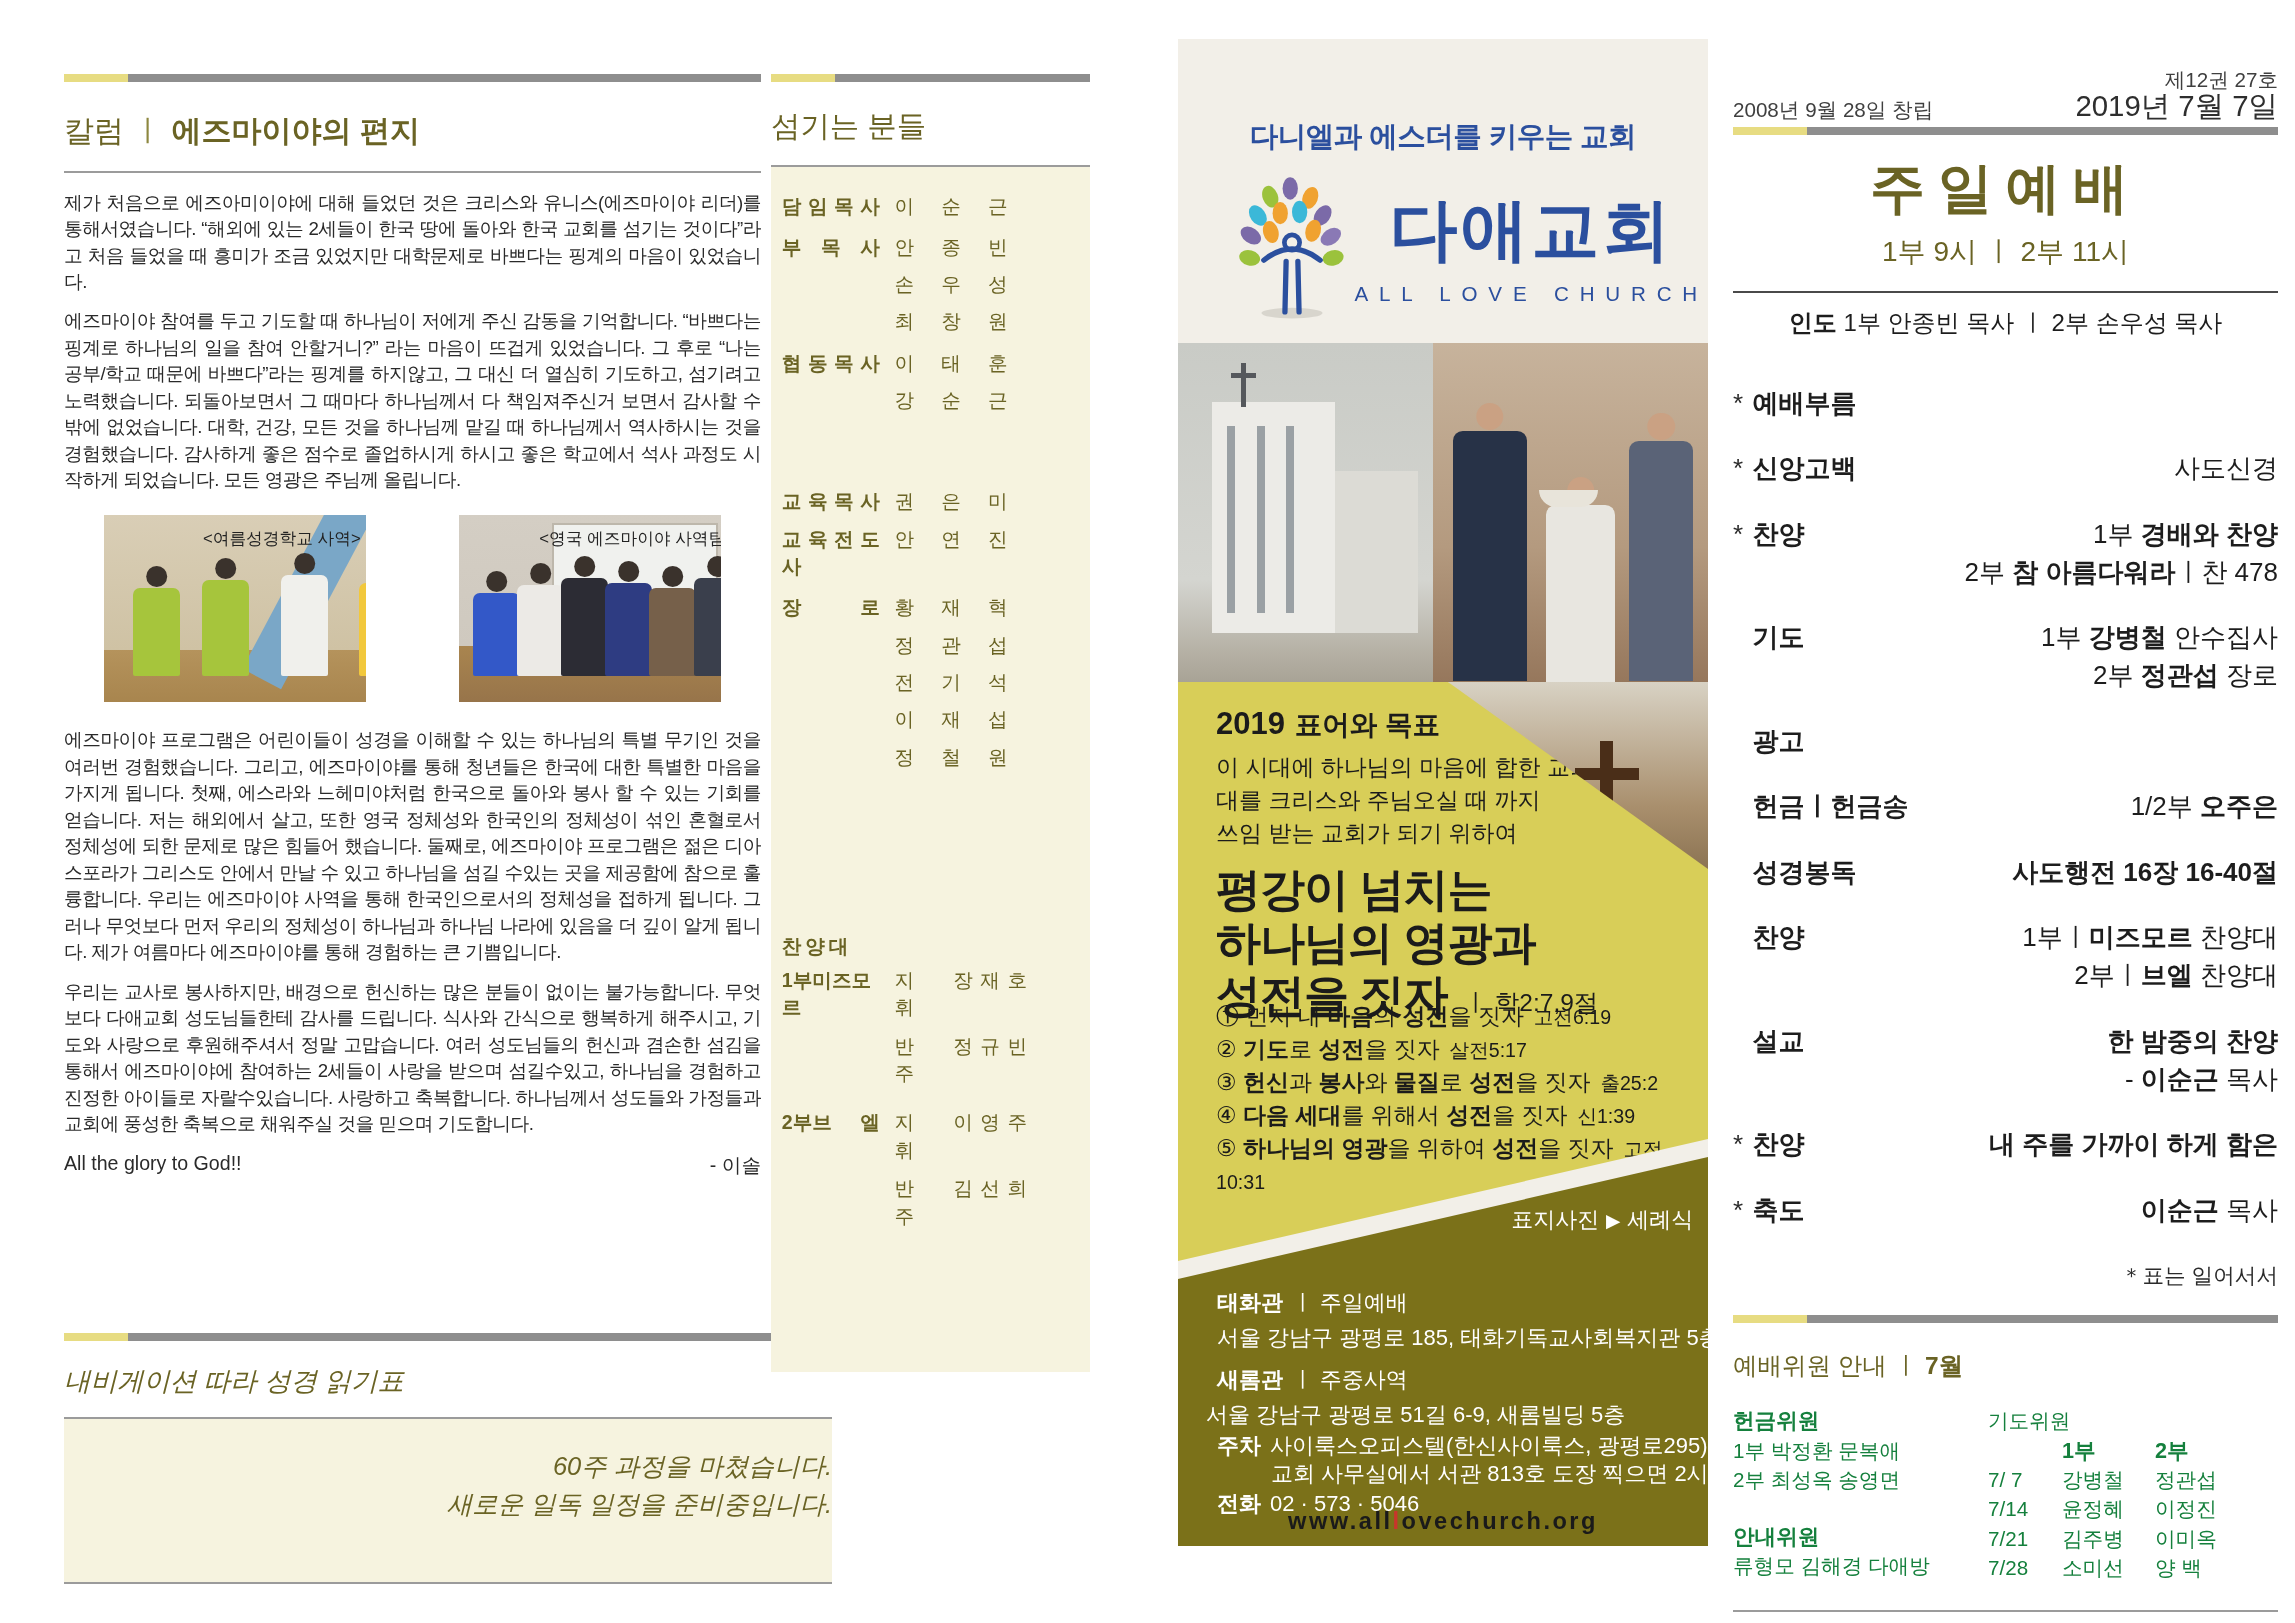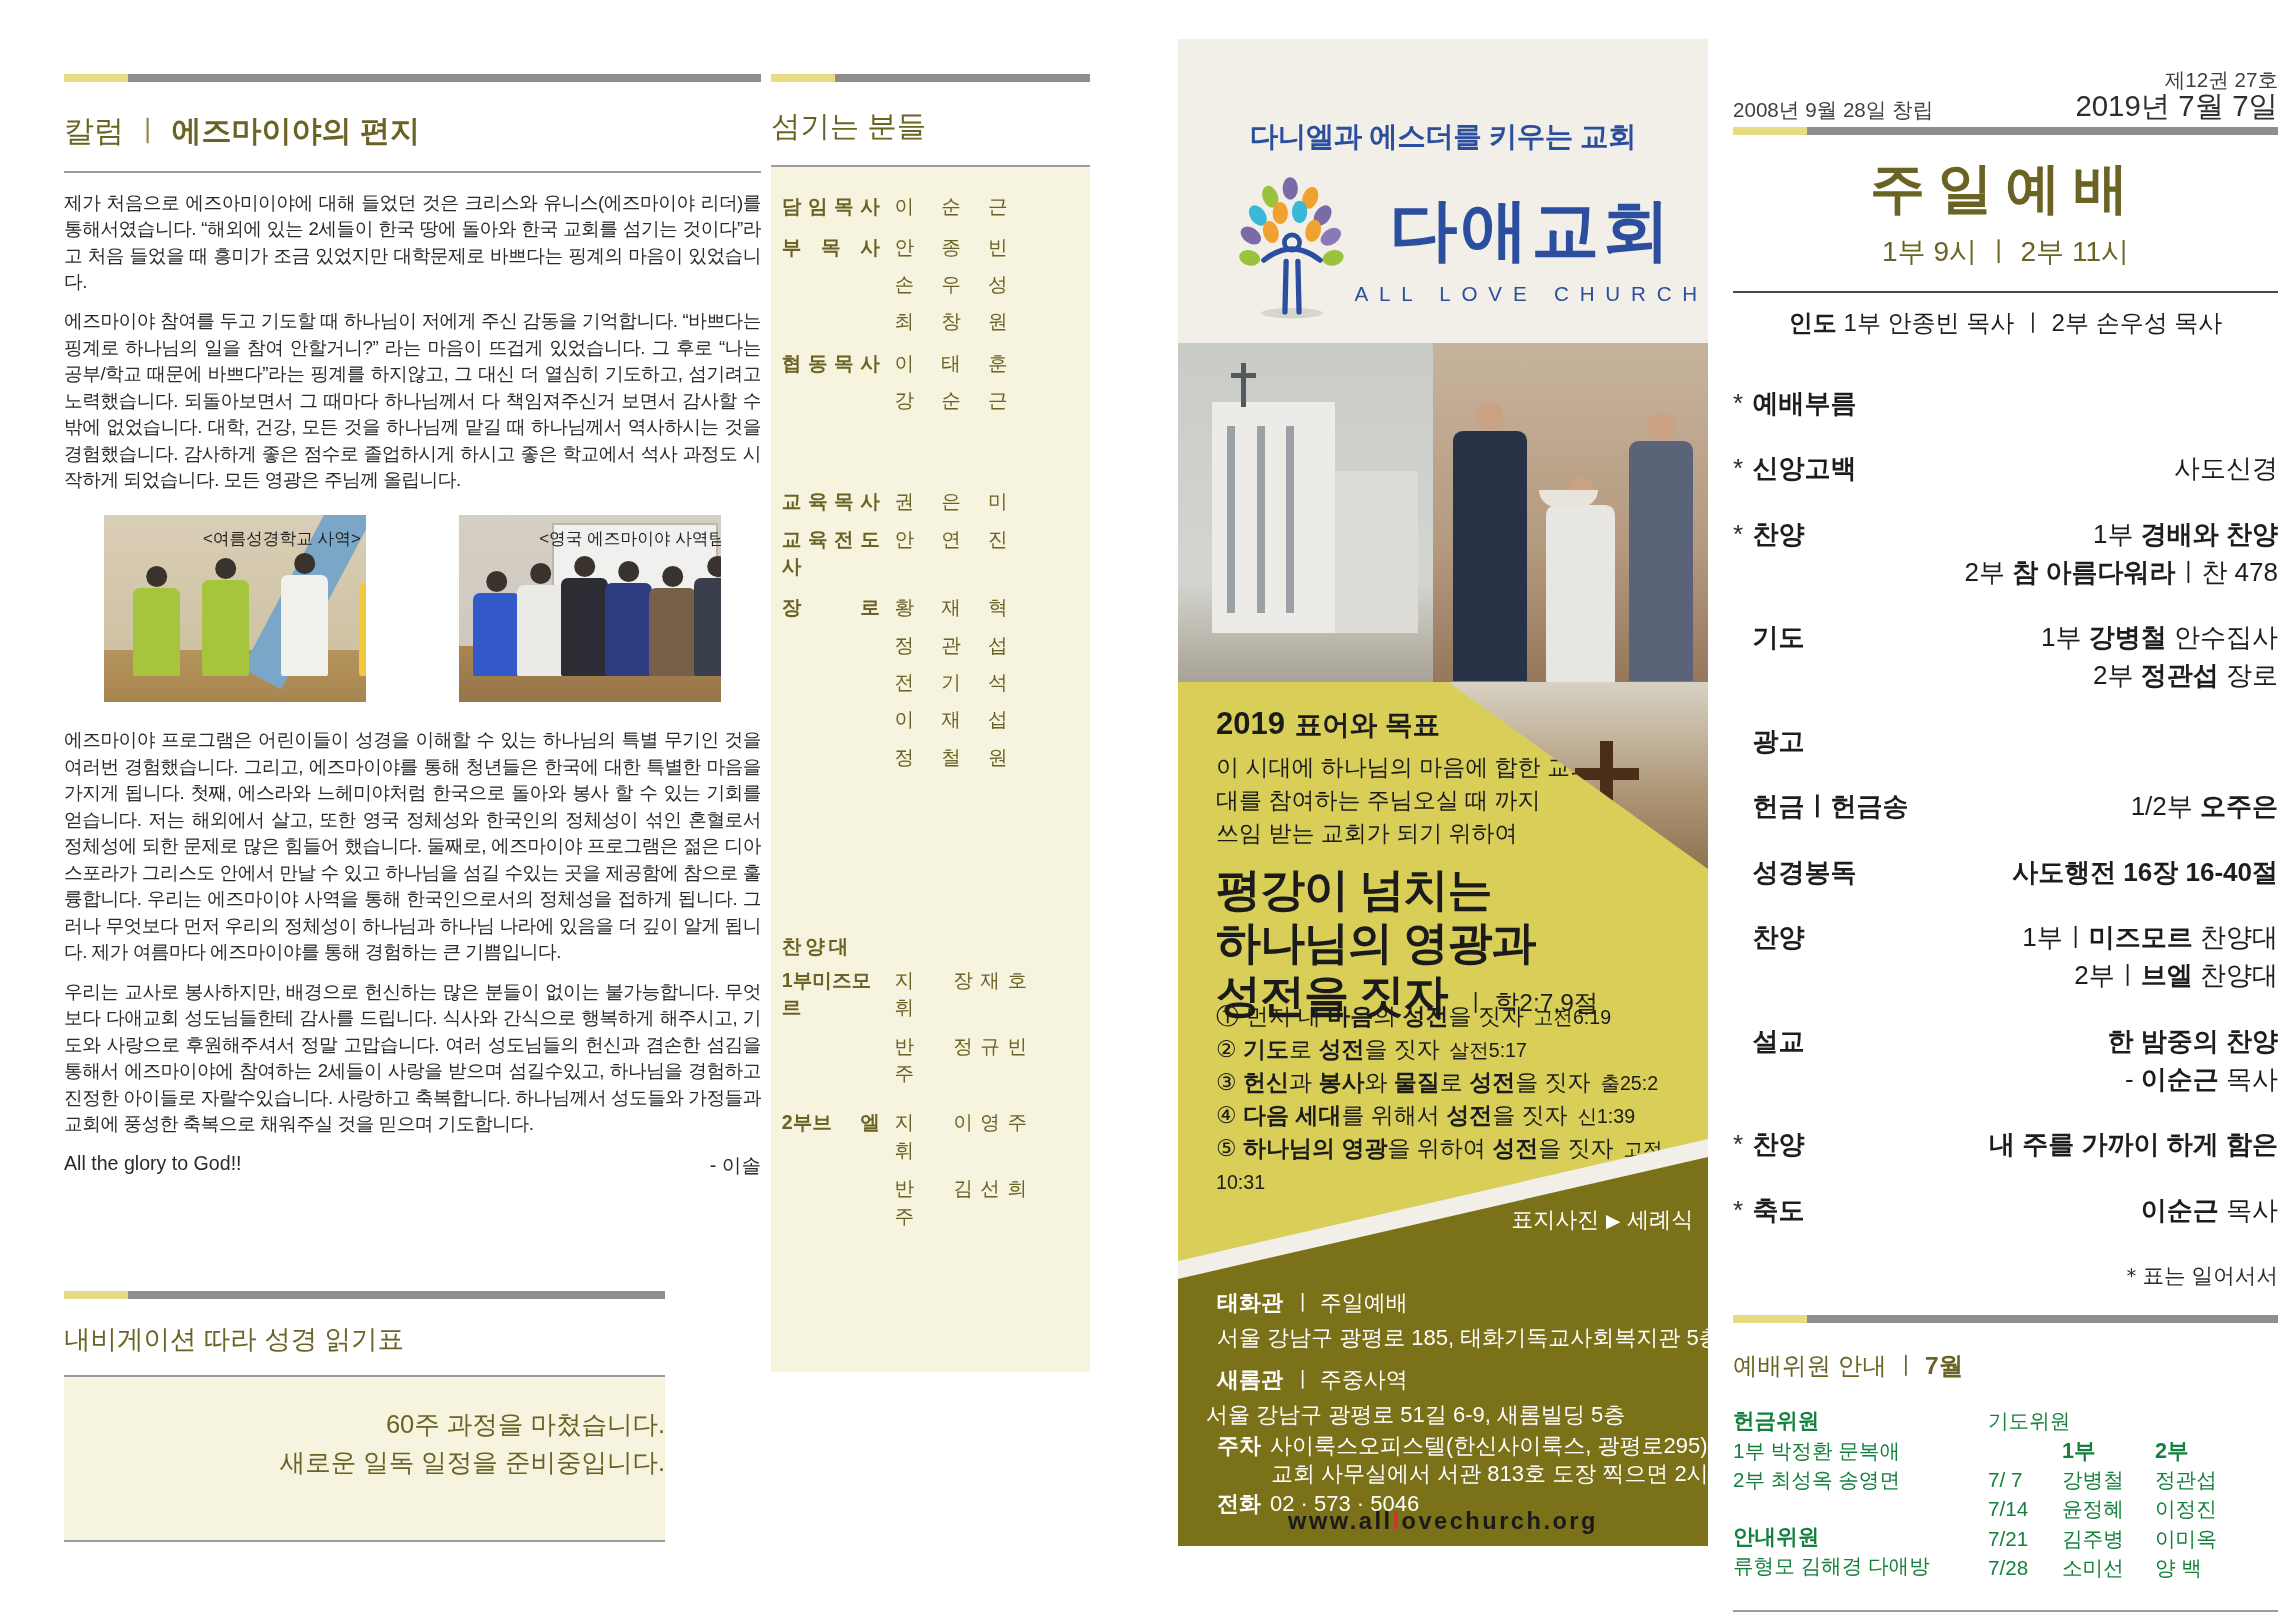--- a/index.html
+++ b/index.html
@@ -23,21 +23,21 @@
   .photo{position:relative;width:342px;height:187px;overflow:hidden;background:#cfc2a4;}
   .photo figcaption{position:absolute;top:12.8px;width:100%;text-align:center;font-size:16.7px;color:#222;z-index:5;padding-left:47px;}
   .photo1{background:linear-gradient(#d9ceb6 0%,#cfc2a4 72%,#b5935c 72%,#a8854e 100%);}
   .photo1 .beam{position:absolute;right:34px;top:-29.4px;width:44px;height:206px;background:#7aa7c7;transform:rotate(28deg);}
   .pp{position:absolute;bottom:25.5px;width:47px;border-radius:6.9px 6.9px 2px 2px;}
   .pp::before{content:"";position:absolute;top:-22.6px;left:50%;transform:translateX(-50%);
               width:21.6px;height:21.6px;border-radius:50%;background:#3a322c;}
   .photo2{background:linear-gradient(#d4cec4 0%,#cfc9bf 70%,#a9854f 70%,#97744a 100%);}
   .photo2 .screen{position:absolute;left:93px;top:8.8px;width:162px;height:74px;background:#f0f1ee;border:2.9px solid #bdb7ab;}
   .closing-row{display:flex;justify-content:space-between;font-size:19.6px;color:#2a2a2a;margin-top:14.7px;}
-  #reading{position:absolute;left:0;top:1217px;width:601px;}
+  #reading{position:absolute;left:0;top:1259px;width:768px;font-style:italic;}
   .sec-head2{margin:22.6px 0 17.7px 0;font-size:26.5px;font-weight:400;color:#6a6324;}
   .reading-box{background:#f6f3df;border-top:2.5px solid #9b9b9b;border-bottom:2.5px solid #9b9b9b;
                padding:27.5px 0 59px 27.5px;font-size:25.5px;line-height:38px;color:#6a6324;text-align:right;}
 
   
   #p-serv{position:absolute;left:771px;top:74px;width:319px;}
   #p-serv .sv-head{margin:25.5px 0 17.7px 0;font-size:29.4px;color:#6a6324;font-weight:400;}
   .serv-box{background:#f6f3df;border-top:2.5px solid #9b9b9b;height:1207px;padding:25.5px 0 0 0;box-sizing:border-box;overflow:hidden;}
   .srow{display:flex;padding-left:10.8px;font-size:19.6px;line-height:27.5px;color:#6a6324;margin-bottom:9.8px;}
   .srow .role{width:98px;margin-right:14.7px;font-weight:bold;text-align:justify;text-align-last:justify;}
@@ -337,21 +337,21 @@
       <div class="cv"></div>
       <div class="ch"></div>
     </div>
 
     <div class="vision">
       <div class="vi-head">
         <span class="yr">2019</span><span>표어와 목표</span>
       </div>
       <div class="vi-intro">
         <div>이 시대에 하나님의 마음에 합한 교회와</div>
-        <div>대를 참여하는 주님오실 때 까지</div>
+        <div>대를 크리스와 주님오실 때 까지</div>
         <div>쓰임 받는 교회가 되기 위하여</div>
       </div>
       <div class="vi-slogan">
         <div>평강이 넘치는</div>
         <div>하나님의 영광과</div>
         <div><span>성전을 짓자</span><span class="sref">ㅣ 학2:7,9절</span></div>
       </div>
       <div class="vi-goals">
         <div class="goal"><span>①</span> <span>먼저 내 <b>마음</b>의 <b>성전</b>을 짓자</span><span class="gref">고전6:19</span></div>
         <div class="goal"><span>②</span> <span><b>기도</b>로 <b>성전</b>을 짓자</span><span class="gref">살전5:17</span></div>

